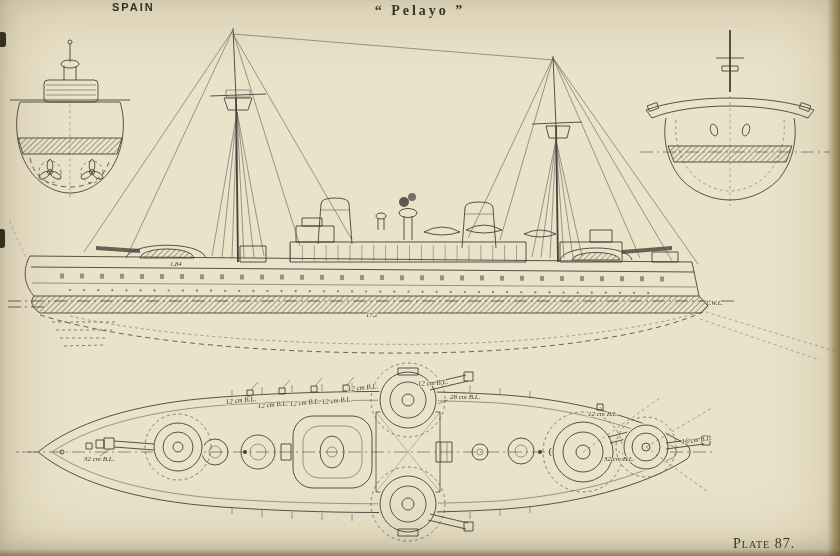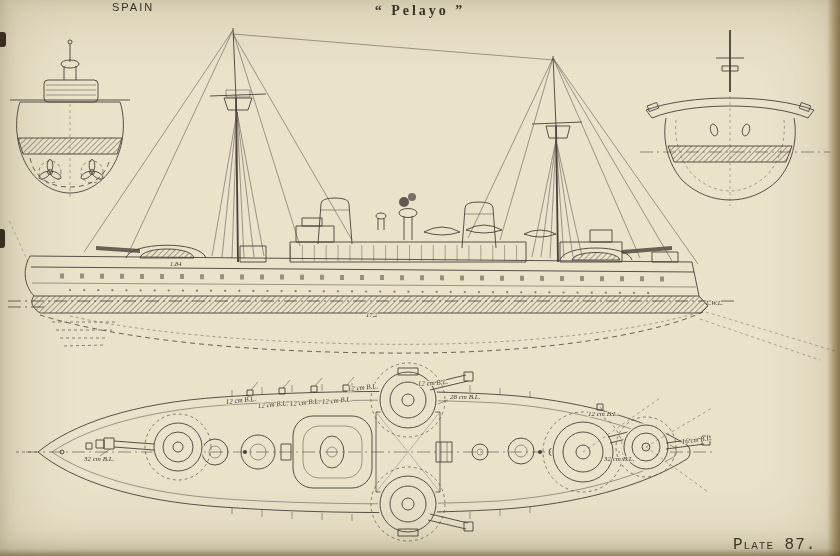--- a/index.html
+++ b/index.html
@@ -8,25 +8,25 @@
   .page::after{content:"";position:absolute;inset:0;pointer-events:none;
         box-shadow:inset 0 0 70px rgba(110,92,52,.30), inset 0 -8px 18px rgba(90,74,40,.25);}
   .right-edge{position:absolute;top:0;right:0;width:13px;height:556px;
         background:linear-gradient(to right,rgba(160,140,95,0),#b8a87e 55%,#94825c);}
   .bottom-edge{position:absolute;left:0;bottom:0;width:840px;height:7px;
         background:linear-gradient(to bottom,rgba(120,100,60,0),rgba(80,64,30,.45));}
   .edge-blob{position:absolute;left:0;background:#2b251a;border-radius:0 3px 3px 0;}
   .blob1{top:32px;width:6px;height:15px;}
   .blob2{top:229px;width:5px;height:19px;}
   .country{position:absolute;left:112px;top:1px;font-family:"Liberation Sans",sans-serif;
-        font-weight:normal;font-size:11px;letter-spacing:2px;color:#2e2a22;}
+        font-weight:bold;font-size:11px;letter-spacing:2px;color:#2e2a22;}
   .title{position:absolute;left:0;top:3px;width:840px;text-align:center;
         font-size:14px;letter-spacing:3px;color:#353026;font-weight:bold;}
-  .plate{position:absolute;left:733px;top:536px;font-size:16px;letter-spacing:1px;
-        font-variant:small-caps;color:#353026;font-family:Liberation Mono, monospace;}
+  .plate{position:absolute;left:733px;top:536px;font-size:14px;letter-spacing:1px;
+        font-variant:small-caps;color:#353026;}
   svg{position:absolute;left:0;top:0;}
   svg *{vector-effect:non-scaling-stroke;}
   .ink{stroke:#46413a;fill:none;stroke-width:.9;}
   .ink2{stroke:#46413a;fill:none;stroke-width:1.8;}
   .thin{stroke:#56504a;fill:none;stroke-width:.55;}
   .dash{stroke:#46413a;fill:none;stroke-width:.8;stroke-dasharray:5 4;}
   .dashf{stroke:#5a5348;fill:none;stroke-width:.7;stroke-dasharray:3 3;}
   .wl{stroke:#46413a;fill:none;stroke-width:.8;stroke-dasharray:13 4 2 4;}
   .hatchfill{fill:url(#hatch);stroke:#46413a;stroke-width:.9;}
   .mask{fill:#eae2c9;stroke:none;}

